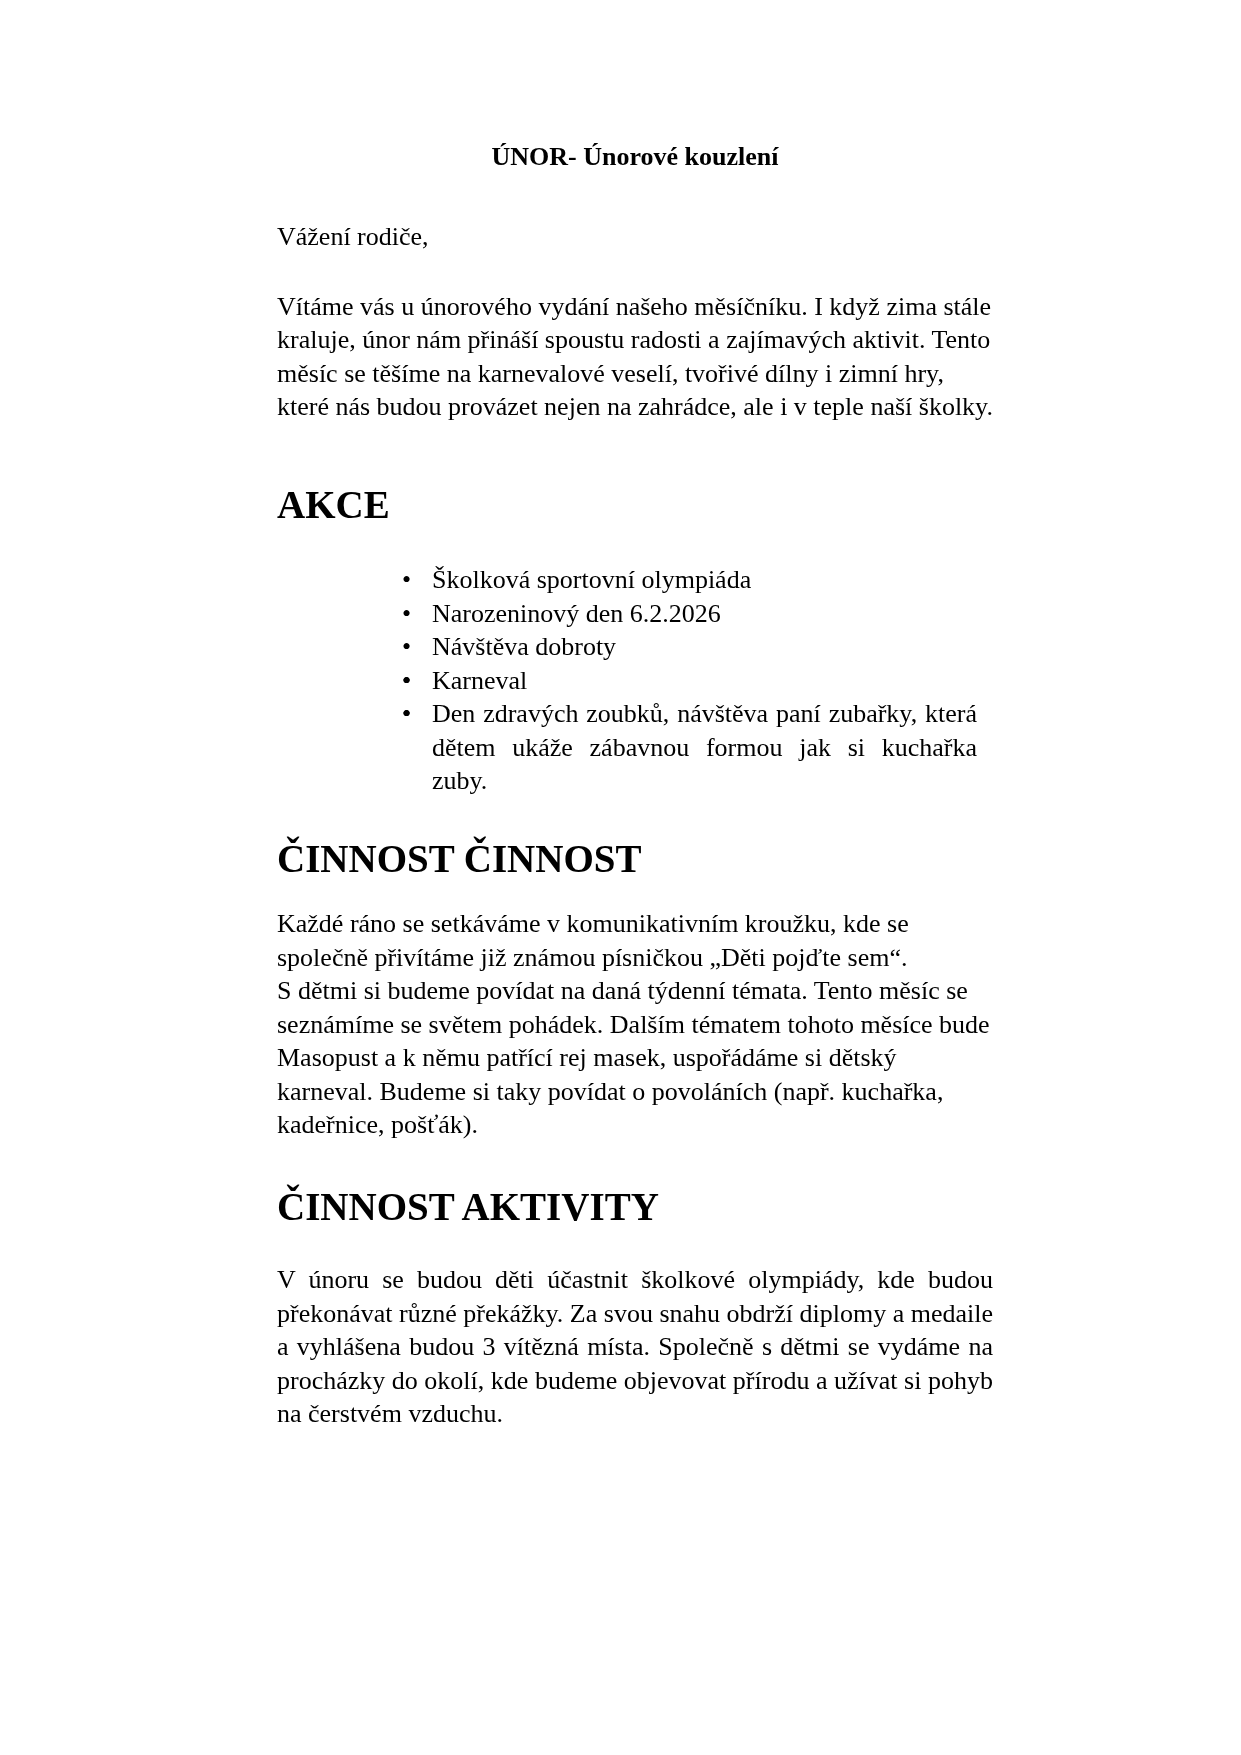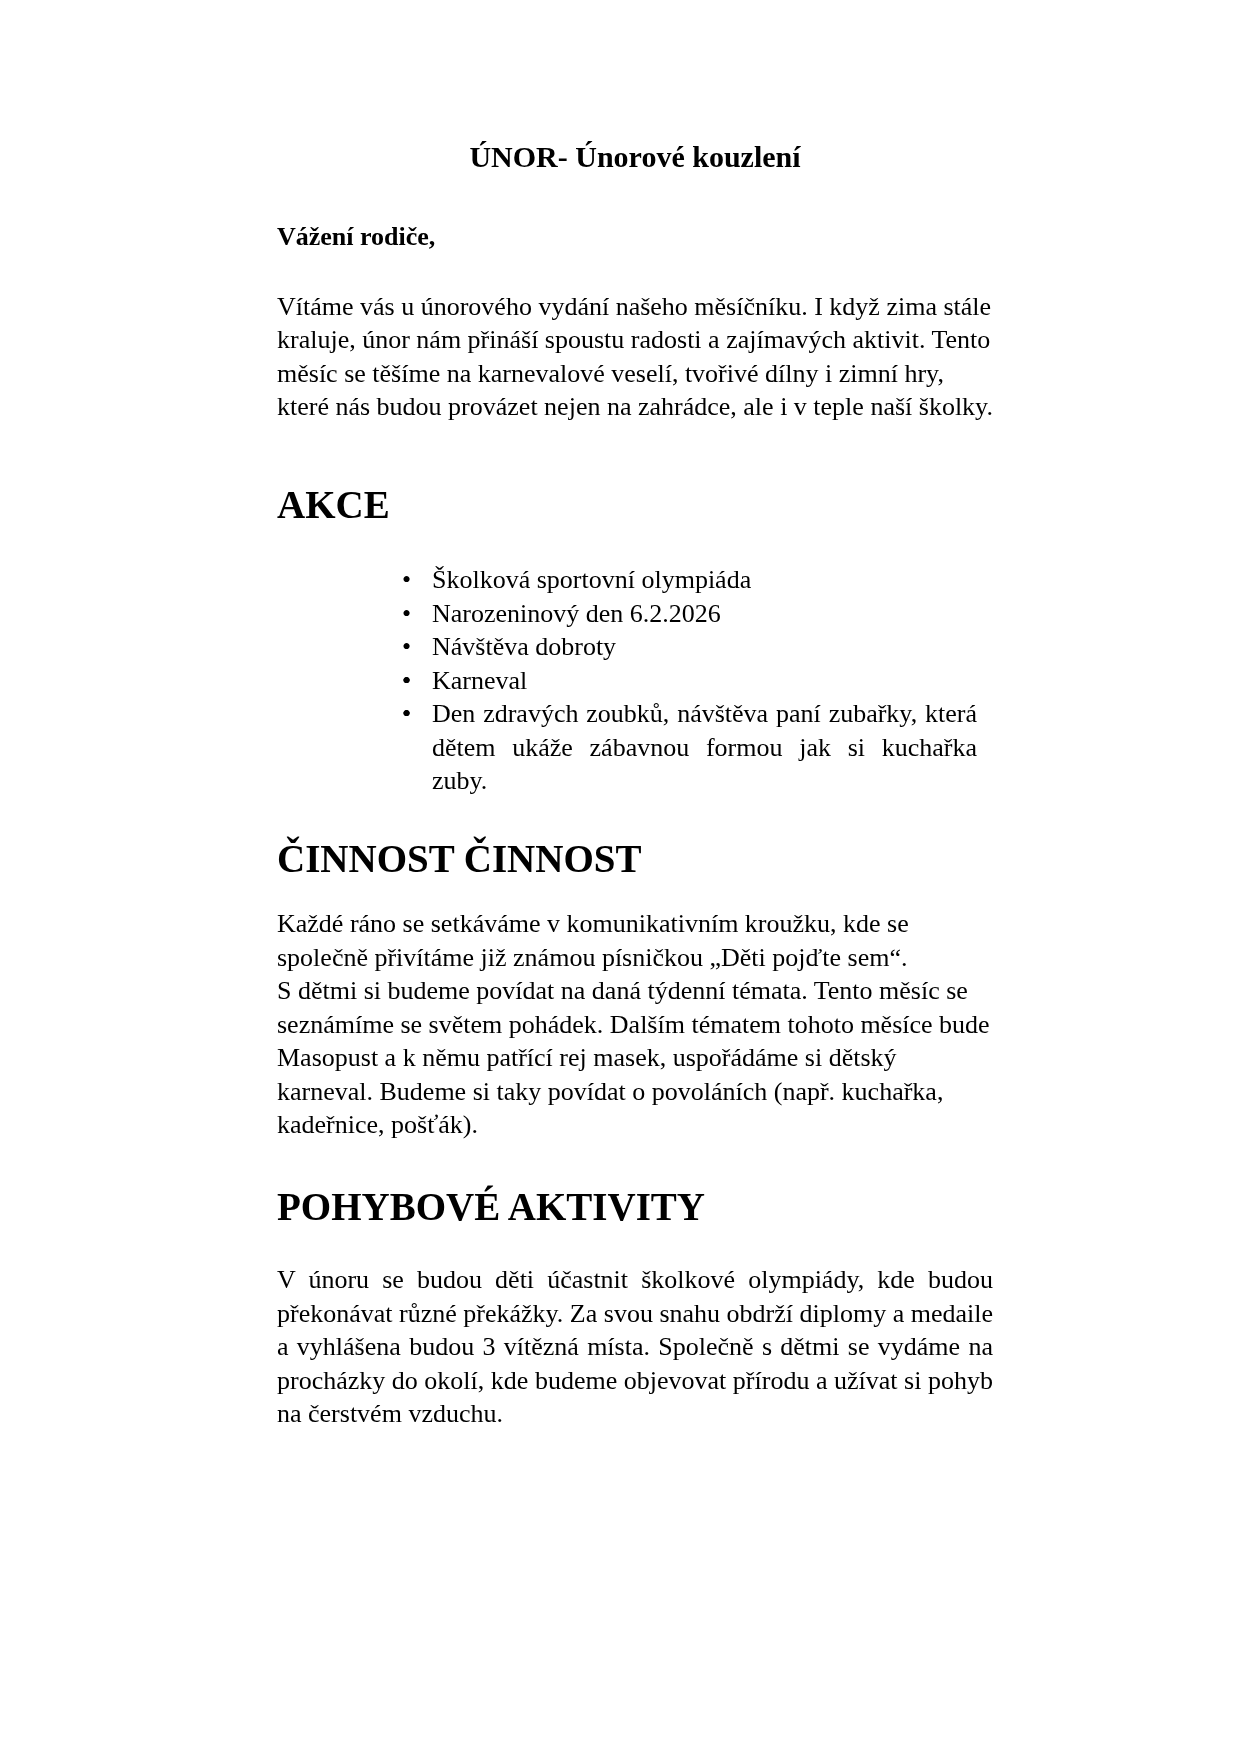--- a/index.html
+++ b/index.html
@@ -17,28 +17,28 @@
     width: 1241px;
     height: 1755px;
     background: #ffffff;
     color: #000000;
     font-family: "Liberation Serif", serif;
     font-size: 26px;
     line-height: 33.5px;
     padding: 140px 248px 0 277px;
   }
   .doc-title {
-    font-size: 30px;
+    font-size: 26px;
     line-height: 34px;
     font-weight: bold;
     text-align: center;
     margin: 0;
   }
   .salutation {
-    font-weight: bold;
+    font-weight: normal;
     margin: 46px 0 0 0;
   }
   .para {
     margin: 36px 0 0 0;
   }
   .section-heading {
     font-weight: bold;
     margin: 64px 0 0 0;
   }
   .heading-tight {
@@ -112,17 +112,17 @@
     <li class="justify">
       <span class="bullet">•</span>
       <span>Den zdravých zoubků, návštěva paní zubařky, která dětem ukáže zábavnou formou jak si kuchařka zuby.</span>
     </li>
   </ul>
 
   <h2 class="section-heading heading-tight">ČINNOST ČINNOST</h2>
 
   <p class="para para-after-heading"><span>Každé ráno se setkáváme v komunikativním kroužku, kde se společně přivítáme již známou písničkou „Děti pojďte sem“.</span><br><span>S dětmi si budeme povídat na daná týdenní témata. Tento měsíc se seznámíme se světem pohádek. Dalším tématem tohoto měsíce bude Masopust a k němu patřící rej masek, uspořádáme si dětský karneval. Budeme si taky povídat o povoláních (např. kuchařka, kadeřnice, pošťák).</span></p>
 
-  <h2 class="section-heading heading-pohybove">POHYBOVÉ AKTIVITY</h2>
+  <h2 class="section-heading heading-pohybove">ČINNOST AKTIVITY</h2>
 
   <p class="para para-last justify">V únoru se budou děti účastnit školkové olympiády, kde budou překonávat různé překážky. Za svou snahu obdrží diplomy a medaile a vyhlášena budou 3 vítězná místa. Společně s dětmi se vydáme na procházky do okolí, kde budeme objevovat přírodu a užívat si pohyb na čerstvém vzduchu.</p>
 
 </div>
 
 </body></html>

